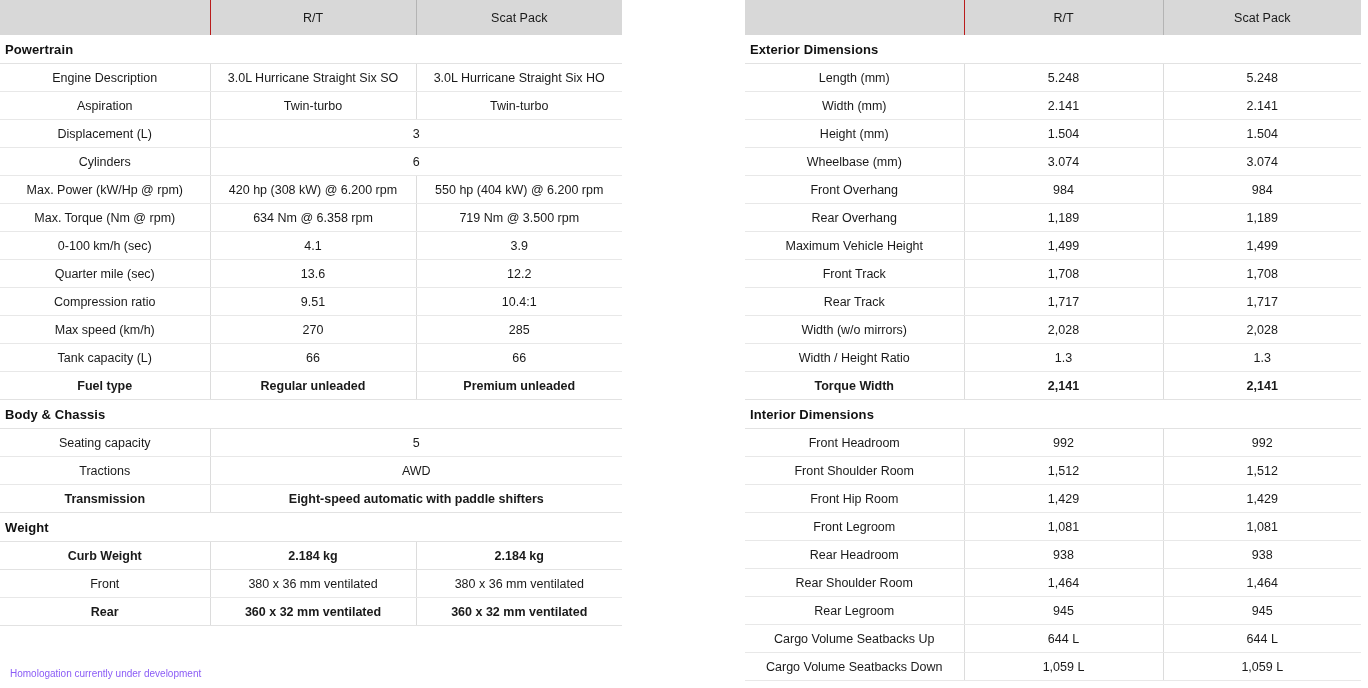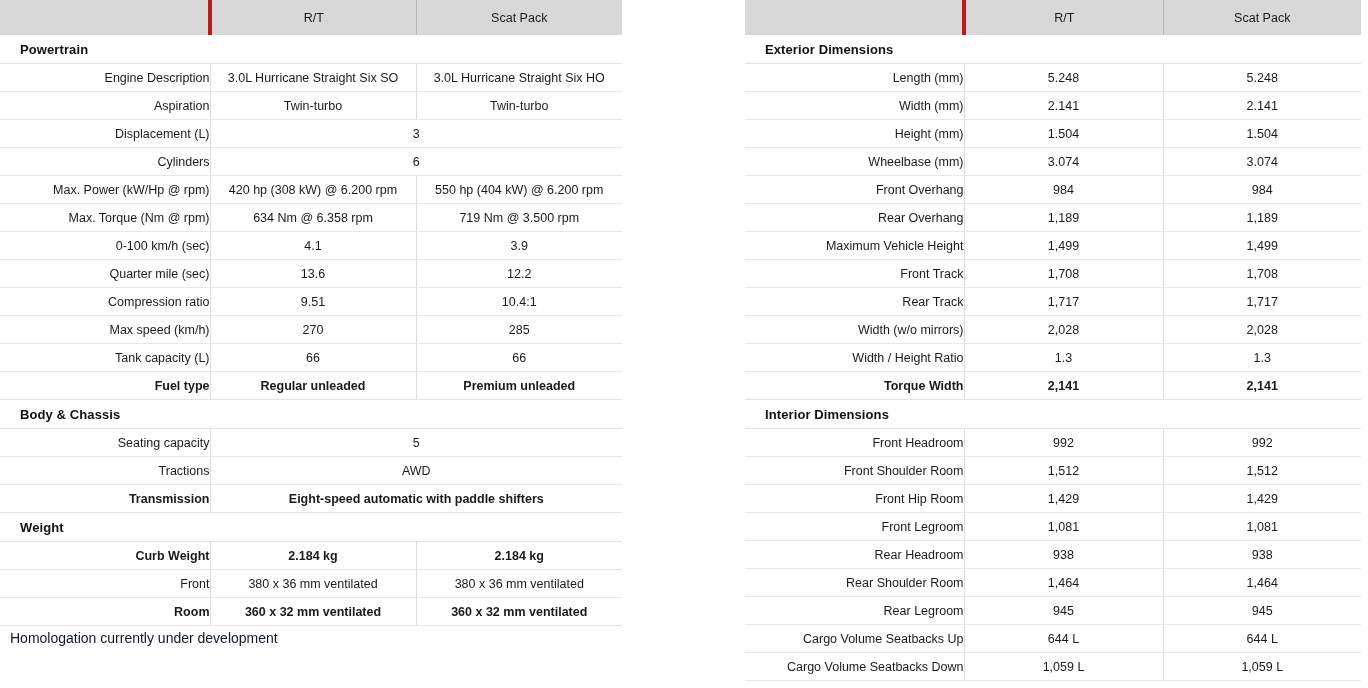--- a/index.html
+++ b/index.html
@@ -46,68 +46,68 @@
     height: 35px;
     font-weight: normal;
     font-size: 12.5px;
     color: #1a1a1a;
     text-align: center;
     vertical-align: middle;
     padding: 0;
     border: none;
   }
   tr.header-row th.th-blank { background: #d8d8d8; }
-  tr.header-row th.th-v1 { border-left: 4px solid #b91c1c; border-right: 1px solid #b4b4b4; }
+  tr.header-row th.th-v1 { border-left: 1px solid #b91c1c; border-right: 1px solid #b4b4b4; }
   tr.header-row th.th-v2 { }
 
   
   tr.section-row td {
     font-weight: bold;
     font-size: 13px;
     color: #111111;
     padding: 7px 0 6px 0;
     border-bottom: 1px solid #e2e2e2;
     border-top: none;
     background: #ffffff;
     letter-spacing: 0.1px;
   }
-  tr.section-row td.sec-indent { padding-left: 20px; }
+  tr.section-row td.sec-indent { padding-left: 5px; }
 
   
   tr.data-row td {
     height: 27px;
     padding: 0;
     border-bottom: 1px solid #e8e8e8;
     vertical-align: middle;
     font-size: 12.5px;
     color: #1a1a1a;
     background: #ffffff;
   }
   td.cell-label {
-    text-align: right;
+    text-align: center;
     padding-left: 10px;
     white-space: nowrap;
   }
   td.cell-val {
     text-align: center;
     border-left: 1px solid #dcdcdc;
     white-space: nowrap;
   }
   td.cell-val.span2 {
     border-left: 1px solid #dcdcdc;
   }
 
   tr.data-row.last-in-group td { border-bottom: 1px solid #e2e2e2; font-weight: bold; }
 
   .footnote {
     position: absolute;
     left: 10px;
-    top: 630px;
-    font-size: 14px;
-    color: #0f172a;
+    top: 668px;
+    font-size: 10px;
+    color: #8b5cf6;
     white-space: nowrap;
   }
   #left-table .tbl-wrap { position: relative; }
 </style>
 </head>
 <body>
 
 <div class="page">
 
   <div class="spec-table" id="left-table">
@@ -209,21 +209,21 @@
               <td class="cell-label">Curb Weight</td>
               <td class="cell-val">2.184 kg</td>
               <td class="cell-val">2.184 kg</td>
             </tr>
             <tr class="data-row">
               <td class="cell-label">Front</td>
               <td class="cell-val">380 x 36 mm ventilated</td>
               <td class="cell-val">380 x 36 mm ventilated</td>
             </tr>
             <tr class="data-row last-in-group">
-              <td class="cell-label">Room</td>
+              <td class="cell-label">Rear</td>
               <td class="cell-val">360 x 32 mm ventilated</td>
               <td class="cell-val">360 x 32 mm ventilated</td>
             </tr>
           </tbody>
       </table>
     </div>
     <div class="footnote">Homologation currently under development</div>
   </div>
 
   <div class="spec-table" id="right-table">

